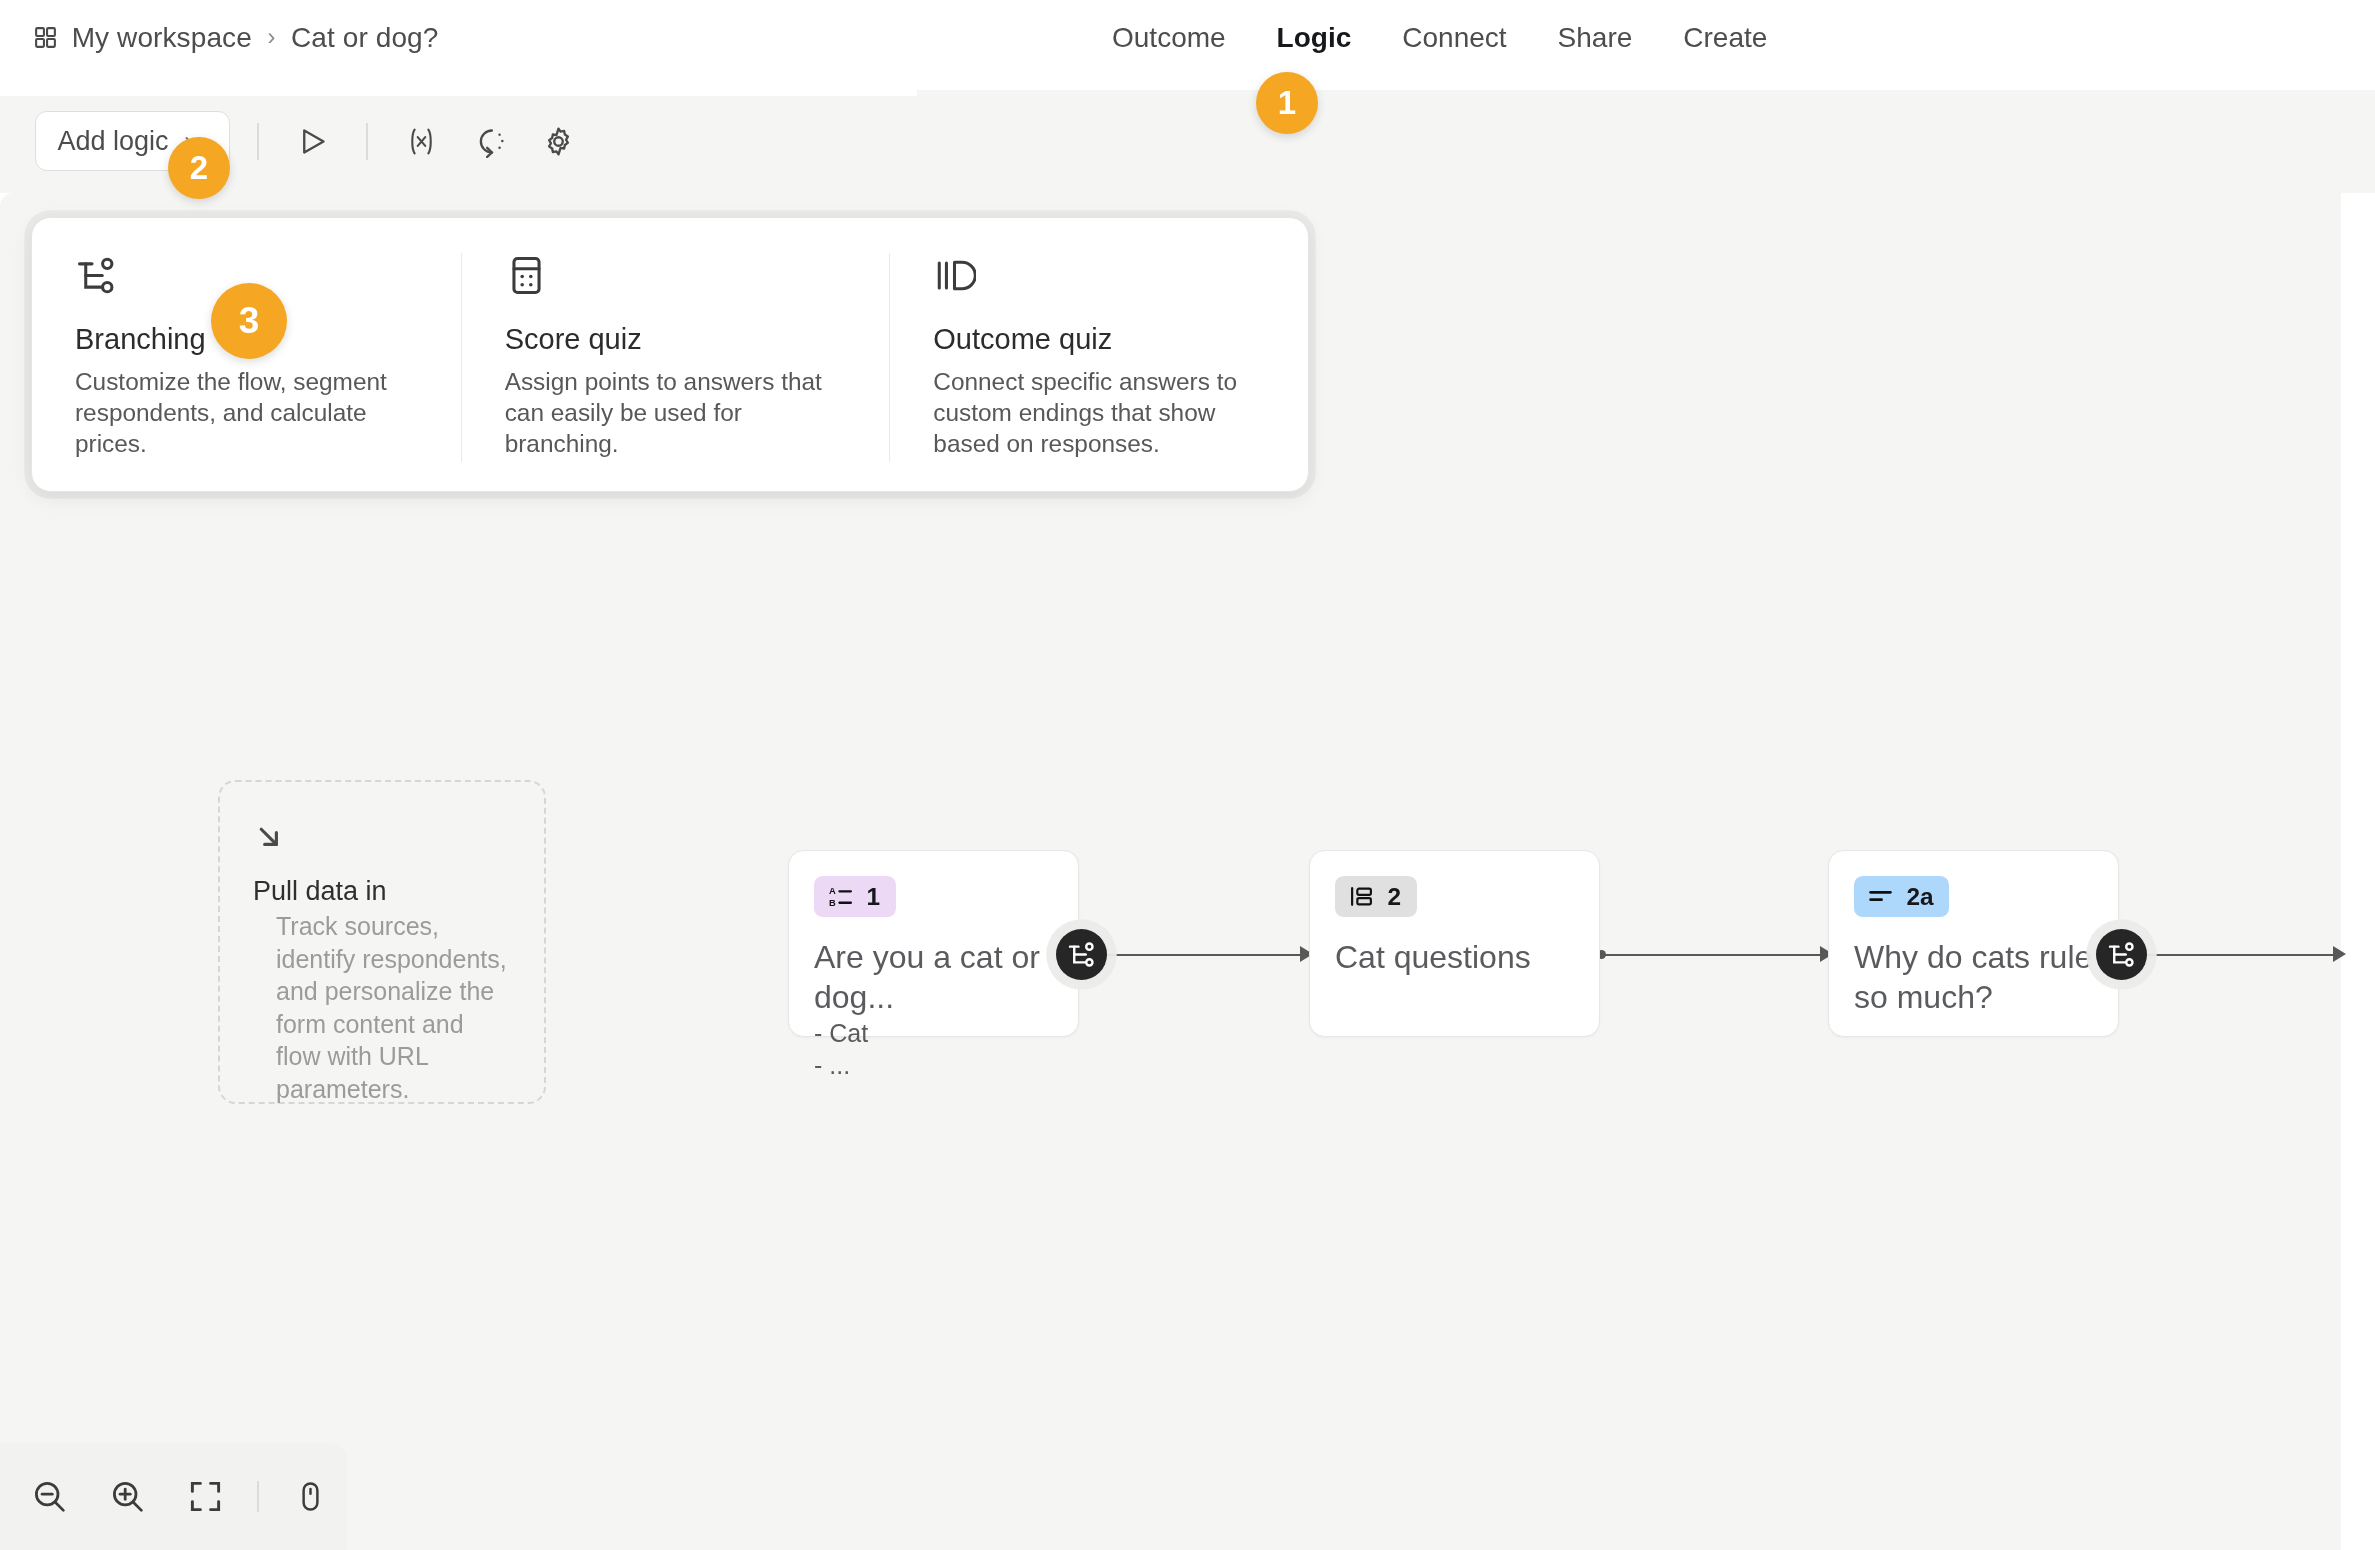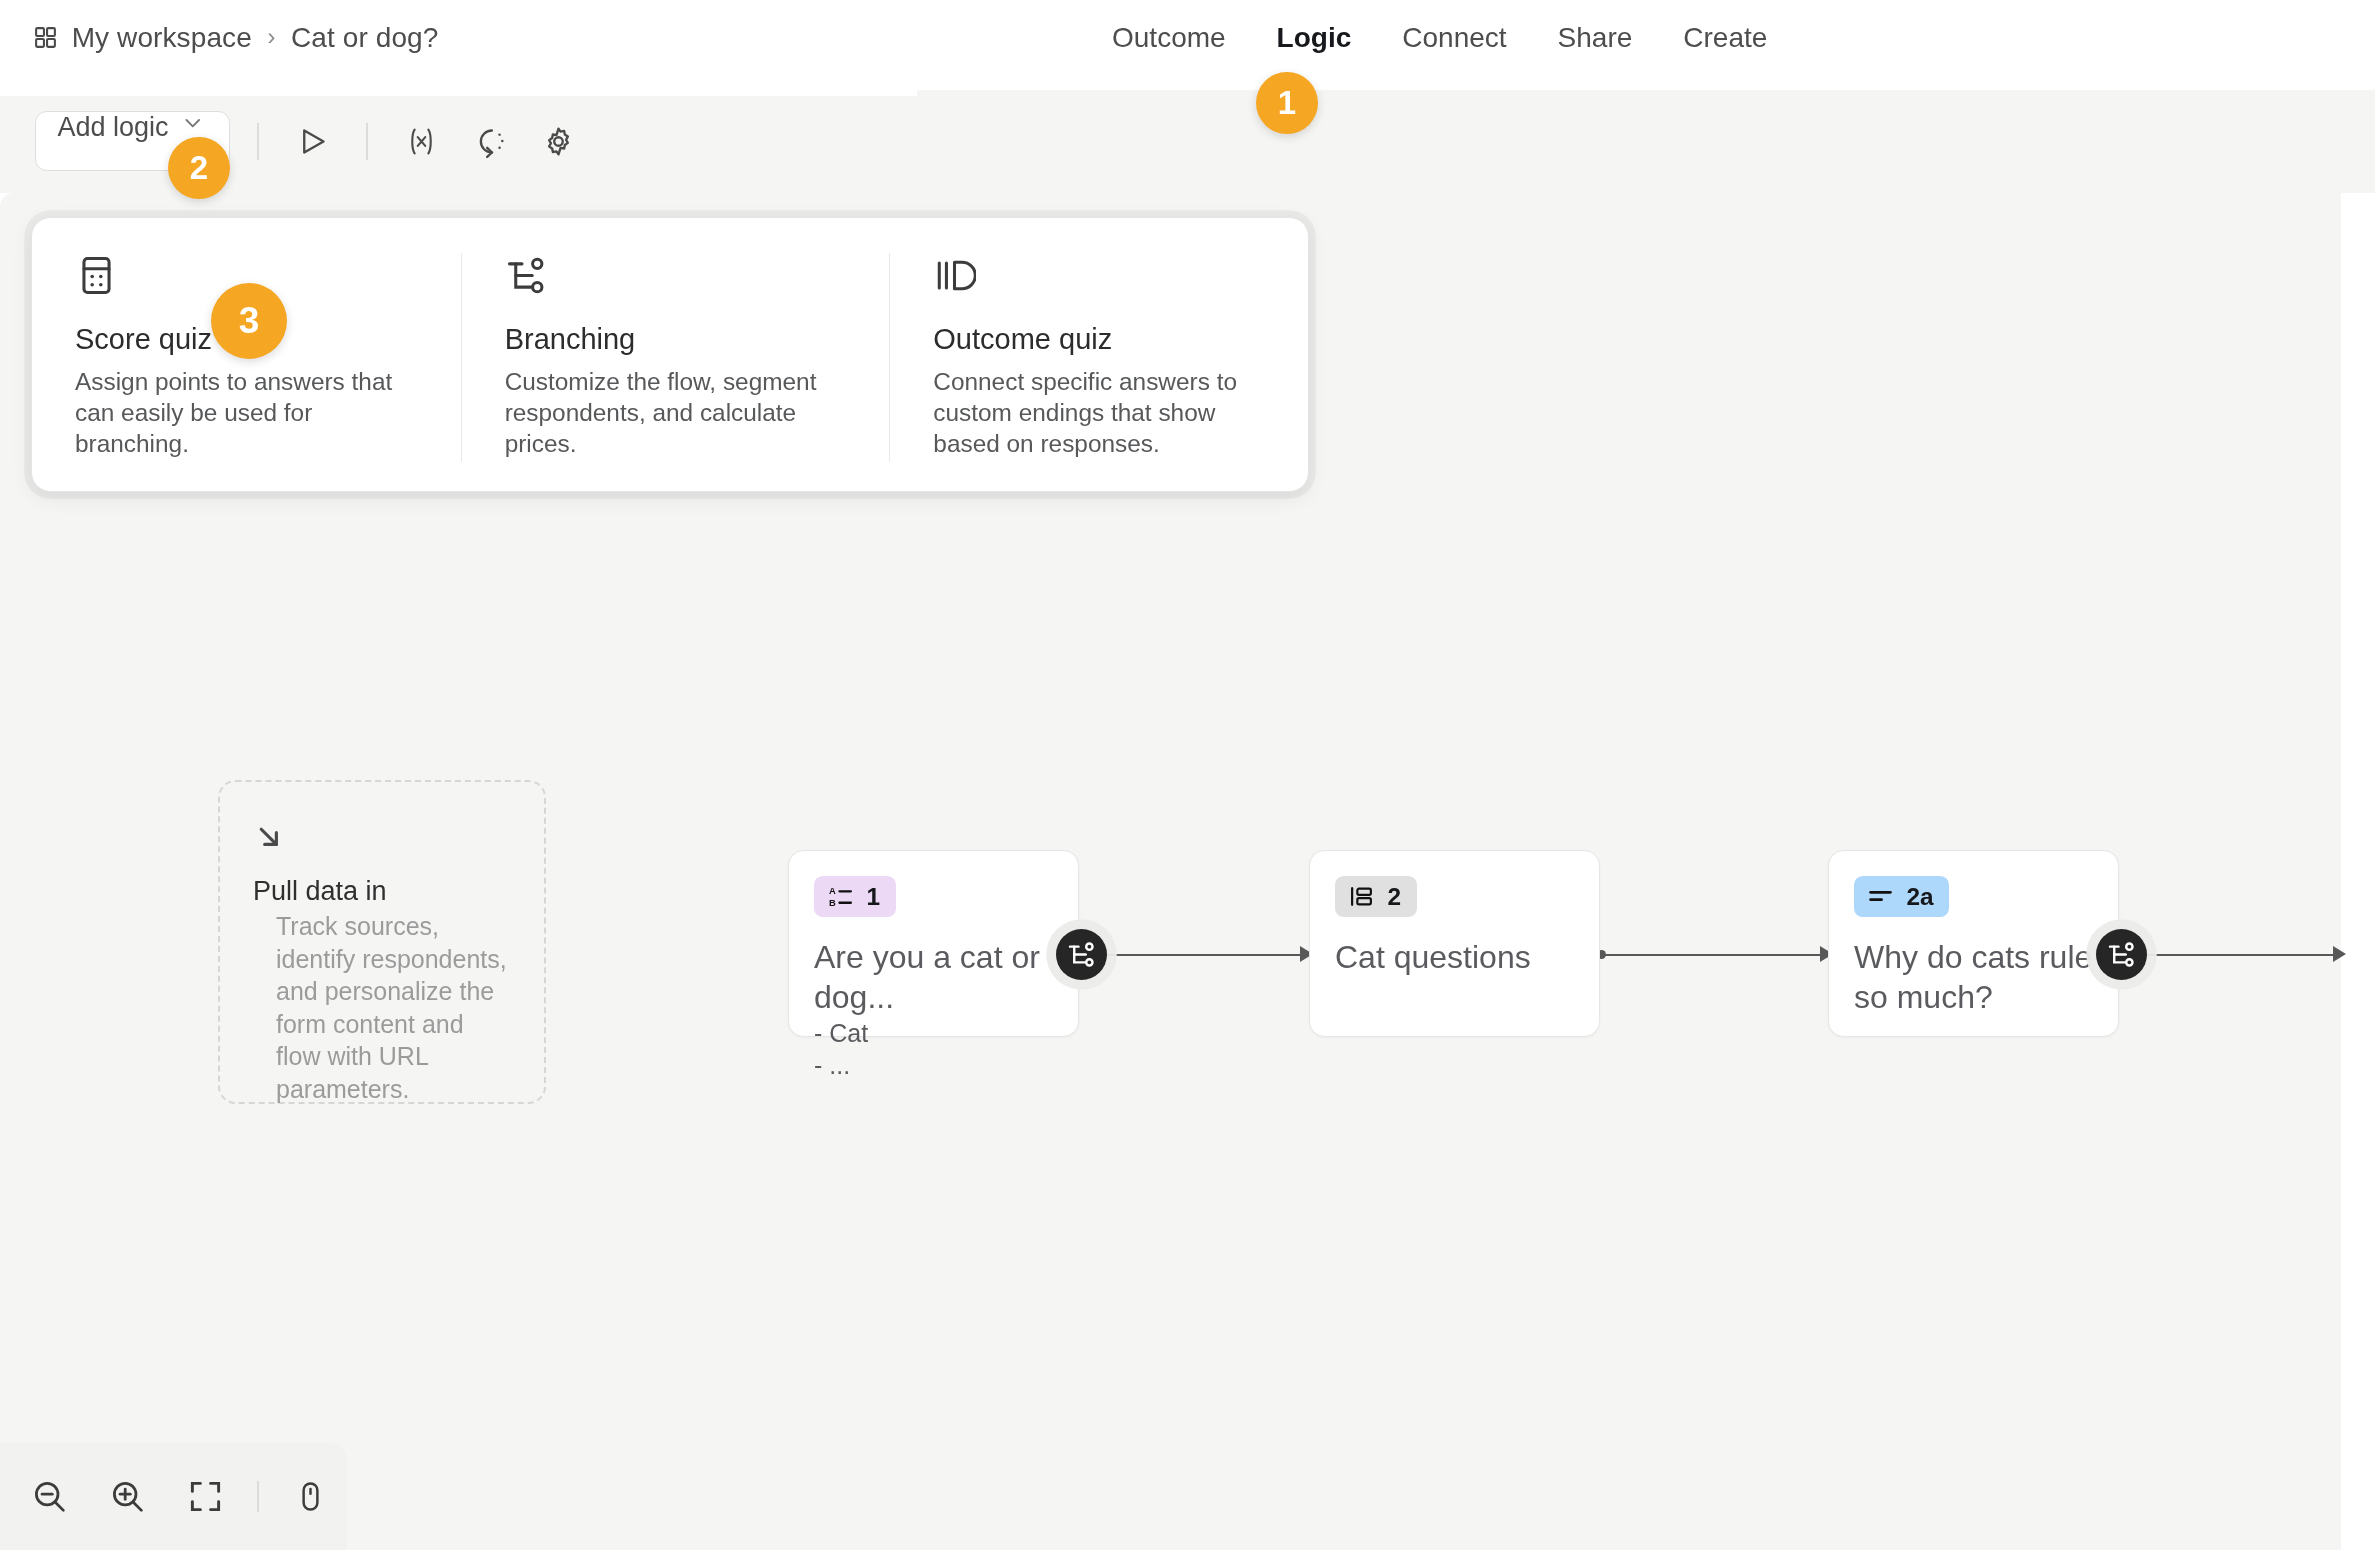--- a/index.html
+++ b/index.html
@@ -39,21 +39,21 @@
   .toolband-white-notch {
     position: absolute; left: 0; top: 0; width: 917px; height: 5.9px; background:#ffffff;
   }
   .toolrow {
     position: absolute; left: 35px; top: 109px;
     display: flex; align-items: center; gap: 15.6px; height: 64px;
   }
   .addlogic {
     height: 60px; min-width: 195px; padding: 0 19.5px 0 21.5px;
     border: 1.5px solid #dedede; border-radius: 11.7px; background: #ffffff;
-    display: flex; gap: 13.7px; cursor: pointer;
+    display: flex; align-items: center; gap: 13.7px; cursor: pointer;
   }
   .addlogic-label { font-size: 27px; color: #4d4d4d; white-space: nowrap; }
   .chev { width: 21.5px; height: 21.5px; color: #7a7a7a; display: block; }
   .vsep { width: 1.5px; height: 37px; background: #dcdcdc; margin: 0 11.7px; }
   .ticon { width: 53px; height: 53px; display:flex; align-items:center; justify-content:center;
            color:#4a4a4a; cursor:pointer; border-radius:9.8px; }
   .ticon svg { display:block; }
 
   
   .canvas {
@@ -356,49 +356,49 @@
           <rect x="7" y="2.5" width="10" height="19" rx="5"></rect>
           <line x1="12" y1="6.5" x2="12" y2="10"></line>
         </svg>
       </div>
     </div>
 
   </div>
 
   <div class="logicpanel">
 
+    <div class="lp-col c1">
+      <span>
+        <svg class="lp-icon" width="43" height="43" viewBox="0 0 24 24" fill="none" stroke="currentColor" stroke-width="1.7" stroke-linecap="round">
+          <line x1="2.5" y1="5.5" x2="9.5" y2="5.5"></line>
+          <path d="M6 5.5 V18.5 H15.2"></path>
+          <path d="M6 12 H15.2"></path>
+          <circle cx="18" cy="5.5" r="2.6"></circle>
+          <circle cx="18" cy="18.5" r="2.6"></circle>
+        </svg>
+      </span>
+      <div class="lp-title">Branching</div>
+      <div class="lp-desc">Customize the flow, segment respondents, and calculate prices.</div>
+    </div>
+
     <div class="lp-col c2">
       <span>
         <svg class="lp-icon" width="43" height="43" viewBox="0 0 24 24" fill="none" stroke="currentColor" stroke-width="1.7" stroke-linecap="round" stroke-linejoin="round">
           <rect x="5" y="2.5" width="14" height="19" rx="2"></rect>
           <line x1="5" y1="8.2" x2="19" y2="8.2"></line>
           <circle cx="9.6" cy="12.6" r="1" fill="currentColor" stroke="none"></circle>
           <circle cx="14.4" cy="12.6" r="1" fill="currentColor" stroke="none"></circle>
           <circle cx="9.6" cy="17.2" r="1" fill="currentColor" stroke="none"></circle>
           <circle cx="14.4" cy="17.2" r="1" fill="currentColor" stroke="none"></circle>
         </svg>
       </span>
       <div class="lp-title">Score quiz</div>
       <div class="lp-desc">Assign points to answers that can easily be used for branching.</div>
     </div>
 
-    <div class="lp-col c1">
-      <span>
-        <svg class="lp-icon" width="43" height="43" viewBox="0 0 24 24" fill="none" stroke="currentColor" stroke-width="1.7" stroke-linecap="round">
-          <line x1="2.5" y1="5.5" x2="9.5" y2="5.5"></line>
-          <path d="M6 5.5 V18.5 H15.2"></path>
-          <path d="M6 12 H15.2"></path>
-          <circle cx="18" cy="5.5" r="2.6"></circle>
-          <circle cx="18" cy="18.5" r="2.6"></circle>
-        </svg>
-      </span>
-      <div class="lp-title">Branching</div>
-      <div class="lp-desc">Customize the flow, segment respondents, and calculate prices.</div>
-    </div>
-
     <div class="lp-col c3">
       <span>
         <svg class="lp-icon" width="43" height="43" viewBox="0 0 24 24" fill="none" stroke="currentColor" stroke-width="1.7" stroke-linecap="round" stroke-linejoin="round">
           <line x1="3.5" y1="5" x2="3.5" y2="19"></line>
           <line x1="7.5" y1="5" x2="7.5" y2="19"></line>
           <path d="M12 4.6 h4.2 a4.8 4.8 0 0 1 0 14.8 H12 Z"></path>
         </svg>
       </span>
       <div class="lp-title">Outcome quiz</div>
       <div class="lp-desc">Connect specific answers to custom endings that show based on responses.</div>

